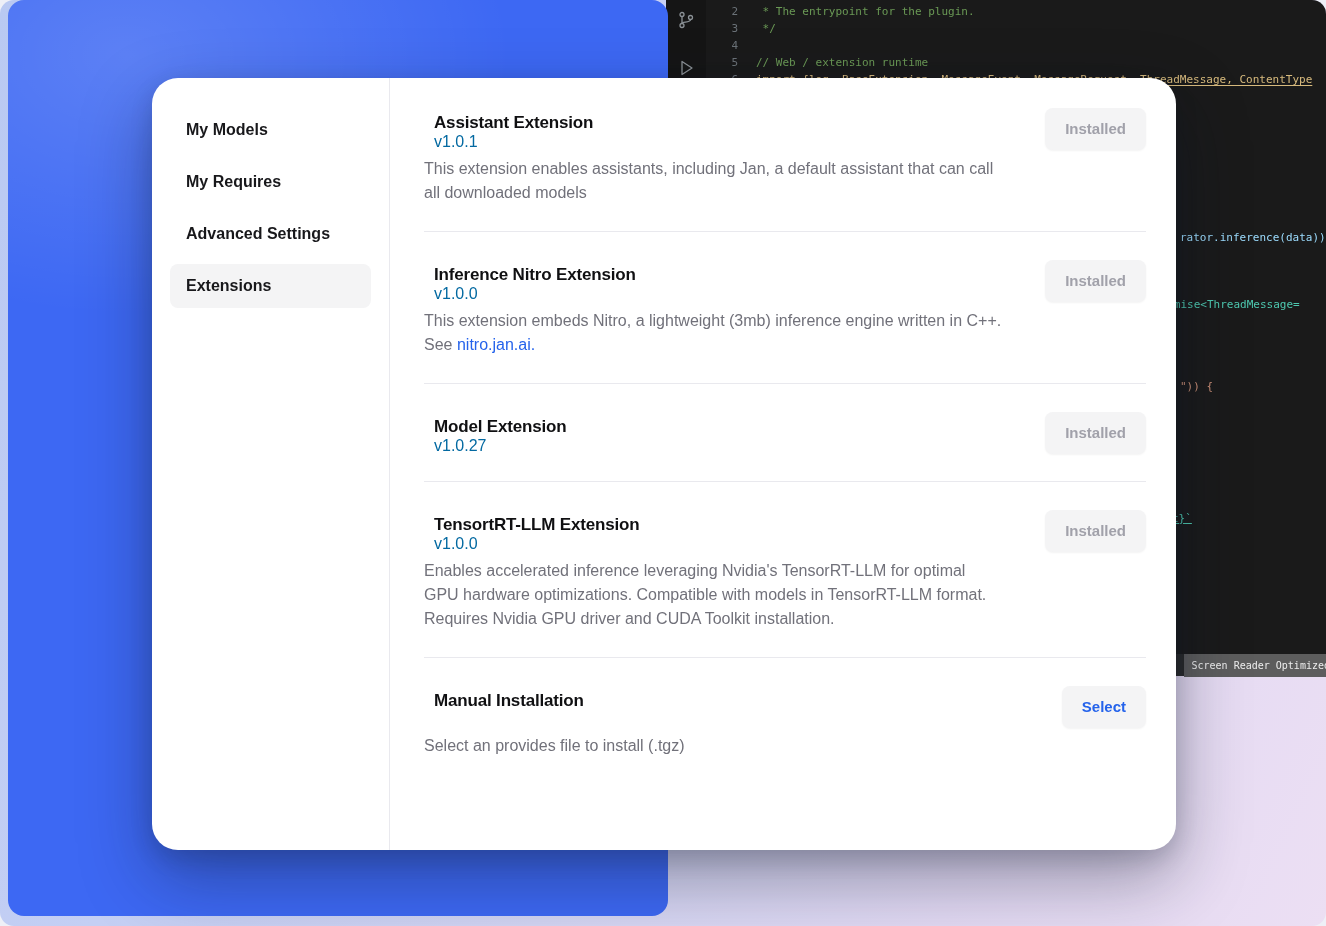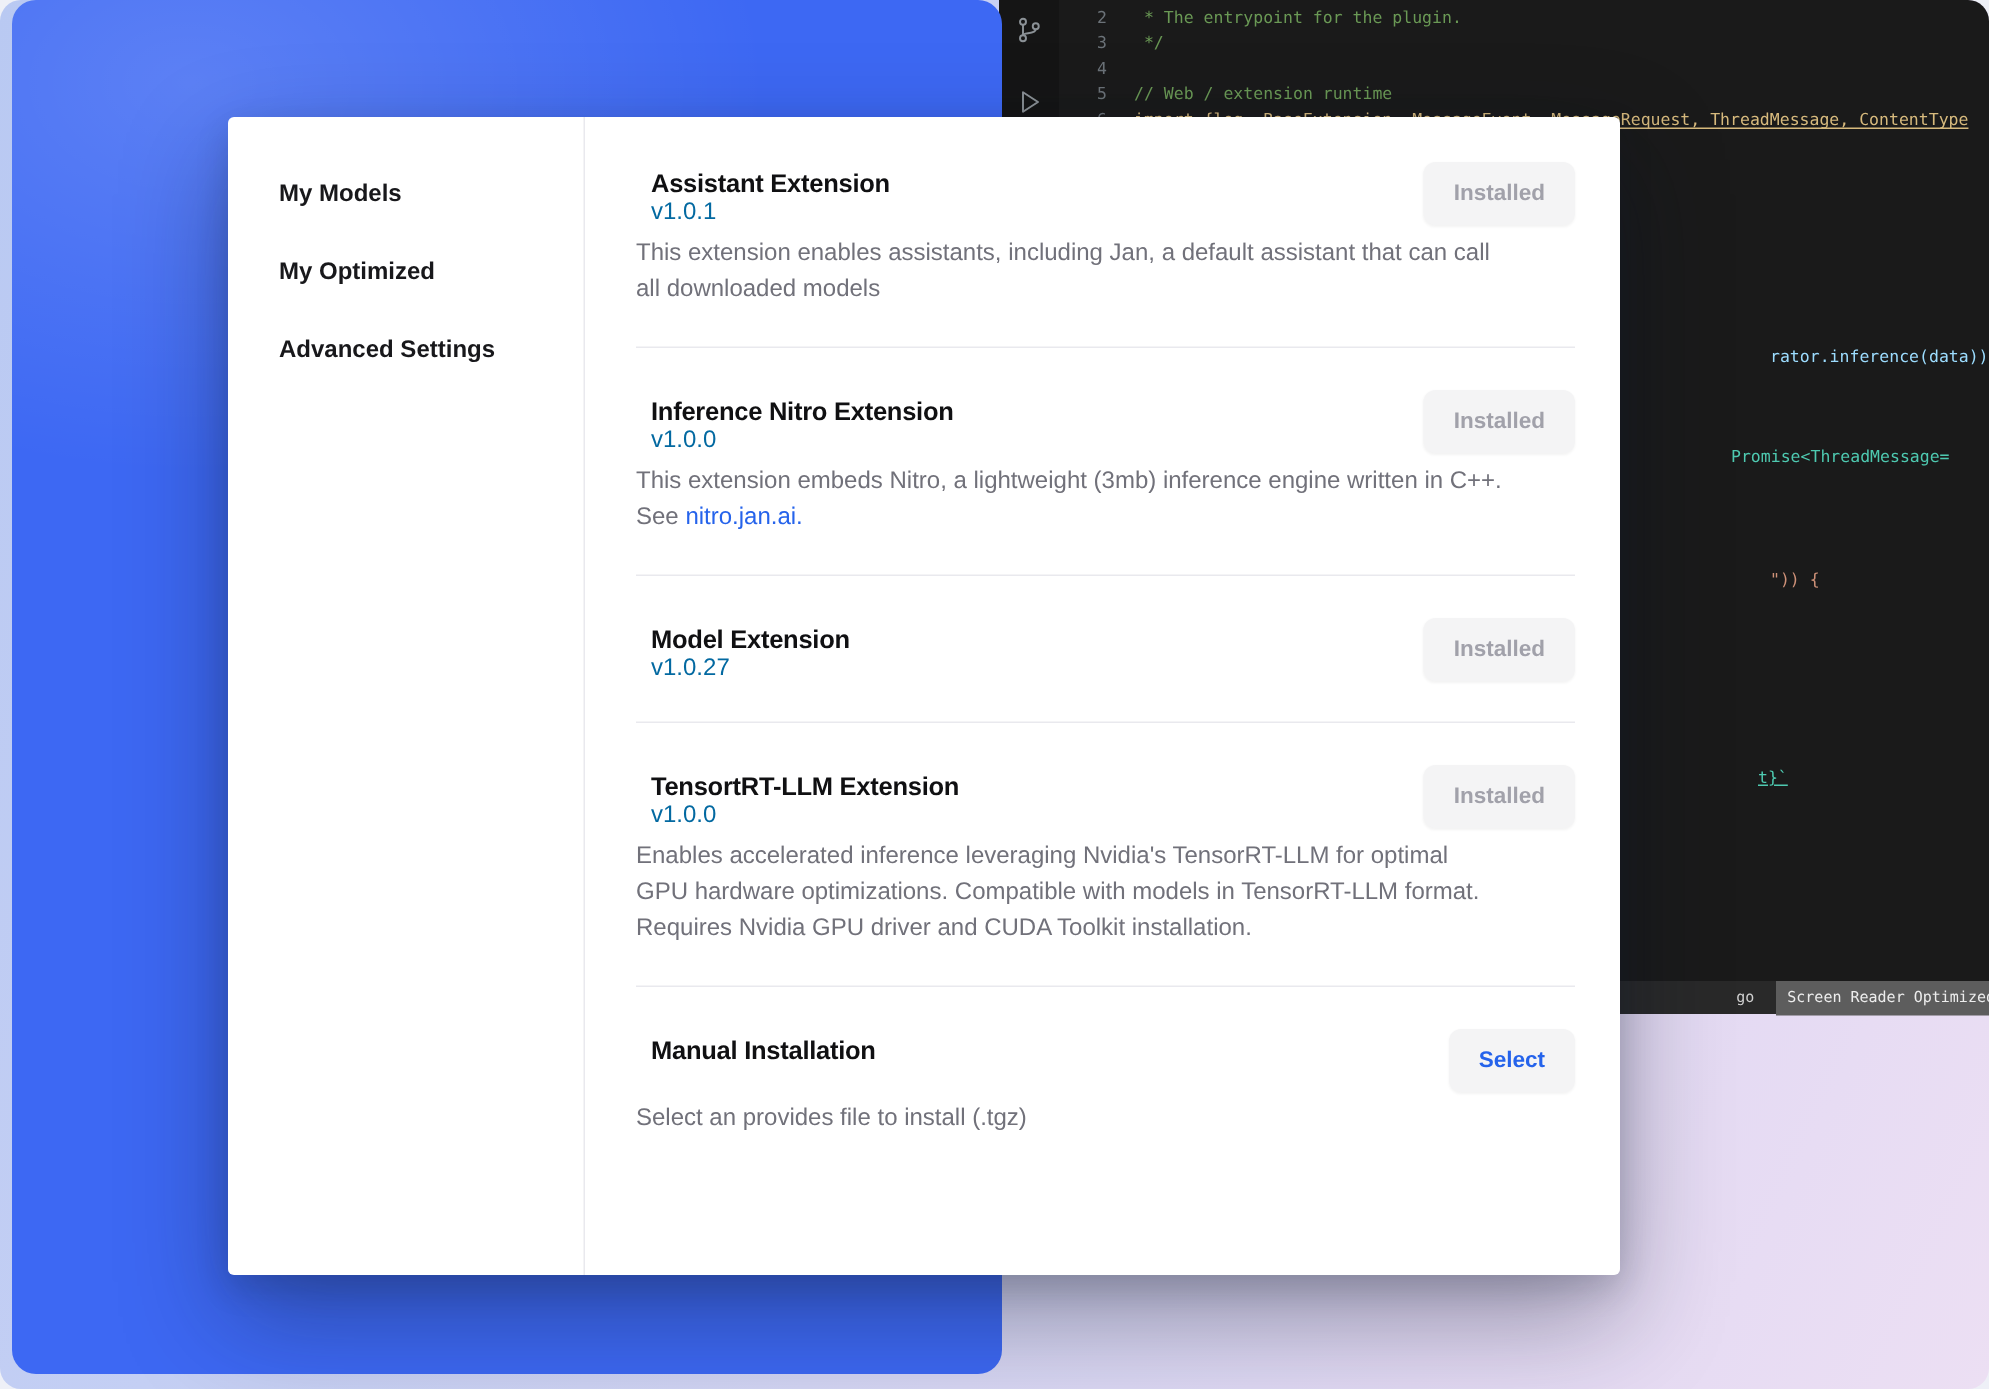--- a/index.html
+++ b/index.html
@@ -43,22 +43,22 @@
 
   
   .app-window {
     position: absolute; left: 8px; top: 0; width: 660px; height: 916px;
     border-radius: 16px; background-color: #3d68f3;
     background-image: radial-gradient(620px 420px at 18% 6%, rgba(255,255,255,0.16), rgba(255,255,255,0) 62%);
   }
 
   
   .modal {
-    position: absolute; left: 152px; top: 78px; width: 928px; height: 772px;
-    background: #ffffff; border-radius: 4px; overflow: hidden; display: flex;
+    position: absolute; left: 152px; top: 78px; width: 1024px; height: 772px;
+    background: #ffffff; border-radius: 26px; overflow: hidden; display: flex;
     box-shadow: 0 28px 70px rgba(15, 23, 42, 0.38), 0 8px 22px rgba(15, 23, 42, 0.16);
   }
   .sidebar { flex: none; width: 238px; border-right: 1px solid #e9e9ee; padding-top: 30px; }
   .nav-item {
     margin: 0 18px 8px 18px; padding: 11px 16px; border-radius: 8px;
     font-size: 16px; font-weight: 700; color: #18181b; cursor: pointer; line-height: 22px;
   }
   .nav-item.active { background: #f4f4f5; }
 
   .content { flex: 1; padding: 30px 30px 0 34px; }
@@ -136,22 +136,23 @@
       <span class="status-chip">Screen Reader Optimized</span>
     </div>
   </div>
 
   <div class="app-window"></div>
 
   <div class="modal">
 
     <aside class="sidebar">
       <div class="nav-item">My Models</div>
-      <div class="nav-item">My Optimized</div>
+      <div class="nav-item">My Requires</div>
       <div class="nav-item">Advanced Settings</div>
+      <div class="nav-item active">Extensions</div>
     </aside>
 
     <main class="content">
 
       <section>
         <div class="sec-head">
           <div class="sec-title-wrap">
             <h3 class="sec-title">Assistant Extension</h3>
             <span class="ver">v1.0.1</span>
           </div>

